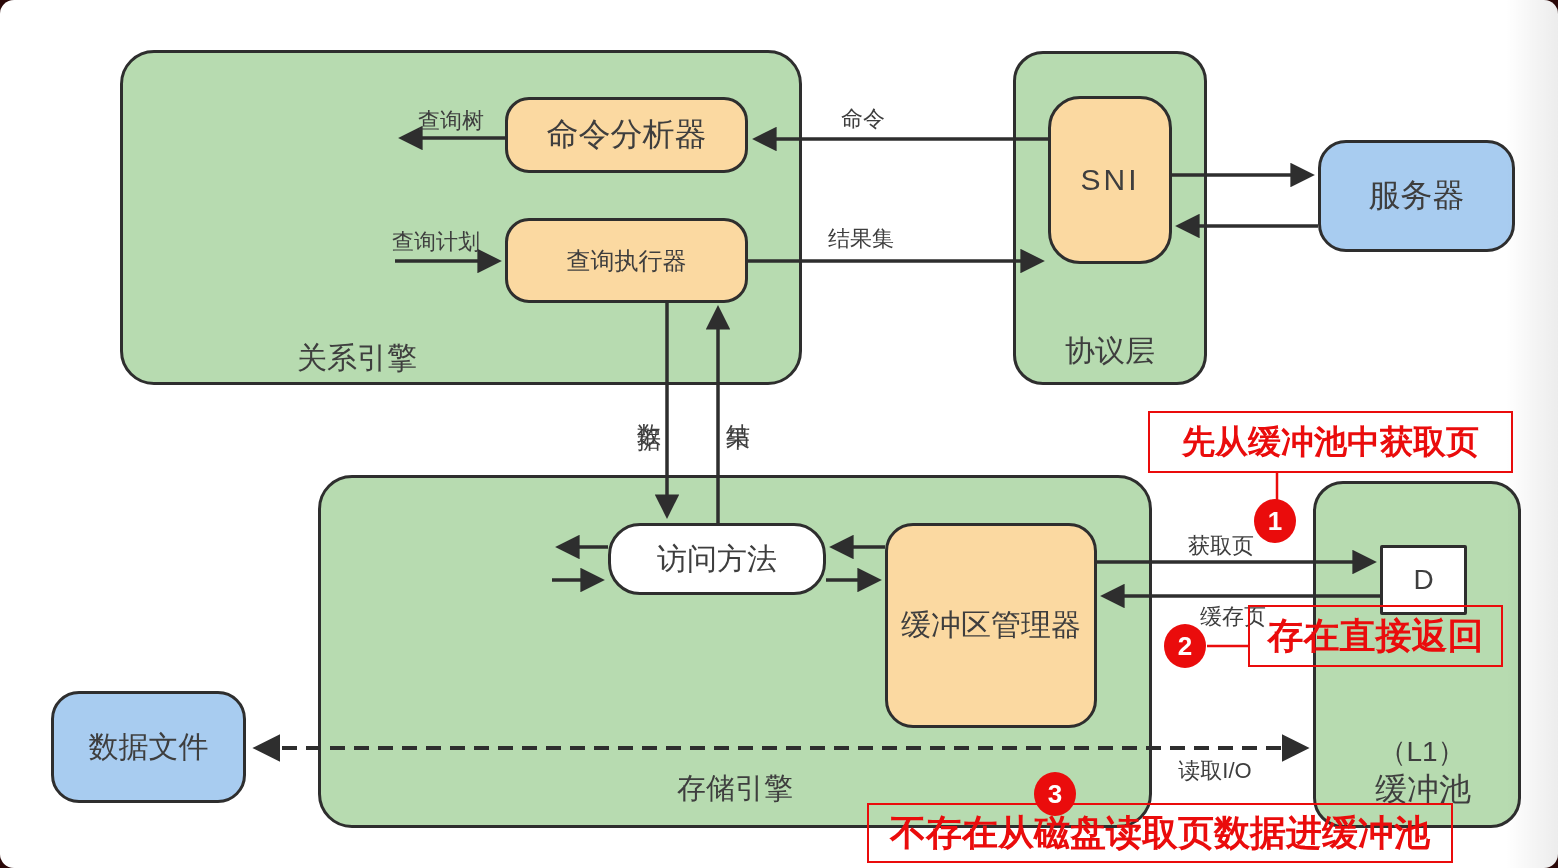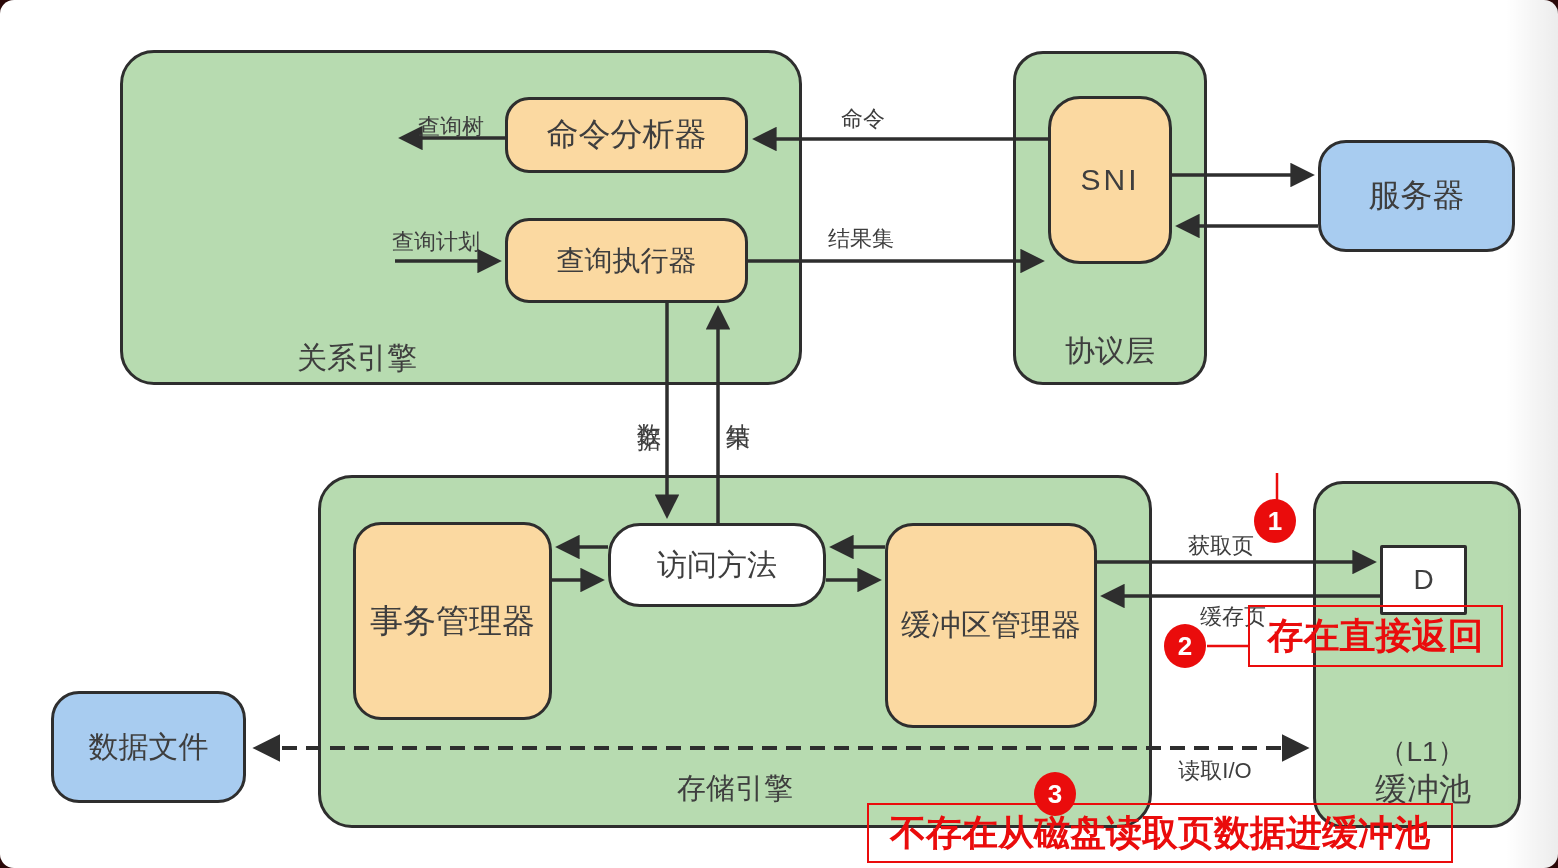--- a/index.html
+++ b/index.html
@@ -105,32 +105,29 @@
 
   <div class="container" style="left:120px;top:50px;width:682px;height:335px;"></div>
   <div class="container" style="left:1013px;top:51px;width:194px;height:334px;border-radius:30px;"></div>
   <div class="container" style="left:318px;top:475px;width:834px;height:353px;"></div>
   <div class="container" style="left:1313px;top:481px;width:208px;height:347px;border-radius:30px;"></div>
 
   <div class="node orange" style="left:505px;top:97px;width:243px;height:76px;font-size:32px;">
     <span>命令分析器</span>
   </div>
   <div class="node orange" style="left:505px;top:218px;width:243px;height:85px;">
-    <span style="font-size:28px">查询执行器</span>
+    <span style="font-size:24px">查询执行器</span>
   </div>
   <div class="node orange" style="left:1048px;top:96px;width:124px;height:168px;font-size:30px;letter-spacing:3px;border-radius:32px;">
     <span>SNI</span>
   </div>
   <div class="node blue" style="left:1318px;top:140px;width:197px;height:112px;font-size:32px;border-radius:28px;">
     <span>服务器</span>
   </div>
-  <div class="node orange" style="left:353px;top:522px;width:199px;height:198px;font-size:33px;border-radius:28px;">
-    <span>事务管理器</span>
-  </div>
-  <div class="node white" style="left:608px;top:523px;width:218px;height:84px;font-size:30px;border-radius:32px;">
+  <div class="node white" style="left:608px;top:523px;width:218px;height:72px;font-size:30px;border-radius:32px;">
     <span>访问方法</span>
   </div>
   <div class="node orange" style="left:885px;top:523px;width:212px;height:205px;font-size:30px;border-radius:28px;">
     <span>缓冲区管理器</span>
   </div>
   <div class="node blue" style="left:51px;top:691px;width:195px;height:112px;font-size:30px;border-radius:28px;">
     <span>数据文件</span>
   </div>
   <div class="node white" style="left:1380px;top:545px;width:87px;height:70px;font-size:28px;border-radius:2px;">
     <span>D</span>
@@ -167,30 +164,33 @@
     <line class="red-line" x1="1277" y1="473" x2="1277" y2="501"></line>
     <line class="red-line" x1="1207" y1="646" x2="1250" y2="646"></line>
   </svg>
 
   <div class="container-label" style="left:357px;top:338px;transform:translateX(-50%);">关系引擎</div>
   <div class="container-label" style="left:1110px;top:331px;transform:translateX(-50%);">协议层</div>
   <div class="container-label" style="left:735px;top:769px;transform:translateX(-50%);font-size:29px;">存储引擎</div>
   <div class="container-label" style="left:1422px;top:733px;transform:translateX(-50%);font-size:28px;">（L1）</div>
   <div class="container-label" style="left:1423px;top:768px;transform:translateX(-50%);font-size:32px;">缓冲池</div>
 
-  <div class="edge-label" style="left:451px;top:106px;margin-top:6px;">查询树</div>
+  <div class="edge-label" style="left:451px;top:106px;">查询树</div>
   <div class="edge-label" style="left:436px;top:227px;">查询计划</div>
   <div class="edge-label" style="left:863px;top:104px;">命令</div>
   <div class="edge-label" style="left:861px;top:224px;">结果集</div>
   <div class="v-label" style="left:633px;top:404px;">数据</div>
   <div class="v-label" style="left:722px;top:404px;">结果</div>
   <div class="edge-label" style="left:1221px;top:531px;">获取页</div>
   <div class="edge-label" style="left:1233px;top:602px;">缓存页</div>
   <div class="edge-label" style="left:1215px;top:756px;">读取I/O</div>
 
+  <div class="anno-box" style="left:1148px;top:411px;width:365px;height:62px;font-size:33px;">
+    <span>先从缓冲池中获取页</span>
+  </div>
   <div class="anno-box" style="left:1248px;top:605px;width:255px;height:62px;font-size:36px;">
     <span>存在直接返回</span>
   </div>
   <div class="anno-box" style="left:867px;top:803px;width:586px;height:60px;font-size:36px;">
     <span>不存在从磁盘读取页数据进缓冲池</span>
   </div>
 
   <div class="anno-circle" style="left:1254px;top:499px;">
     <span>1</span>
   </div>

